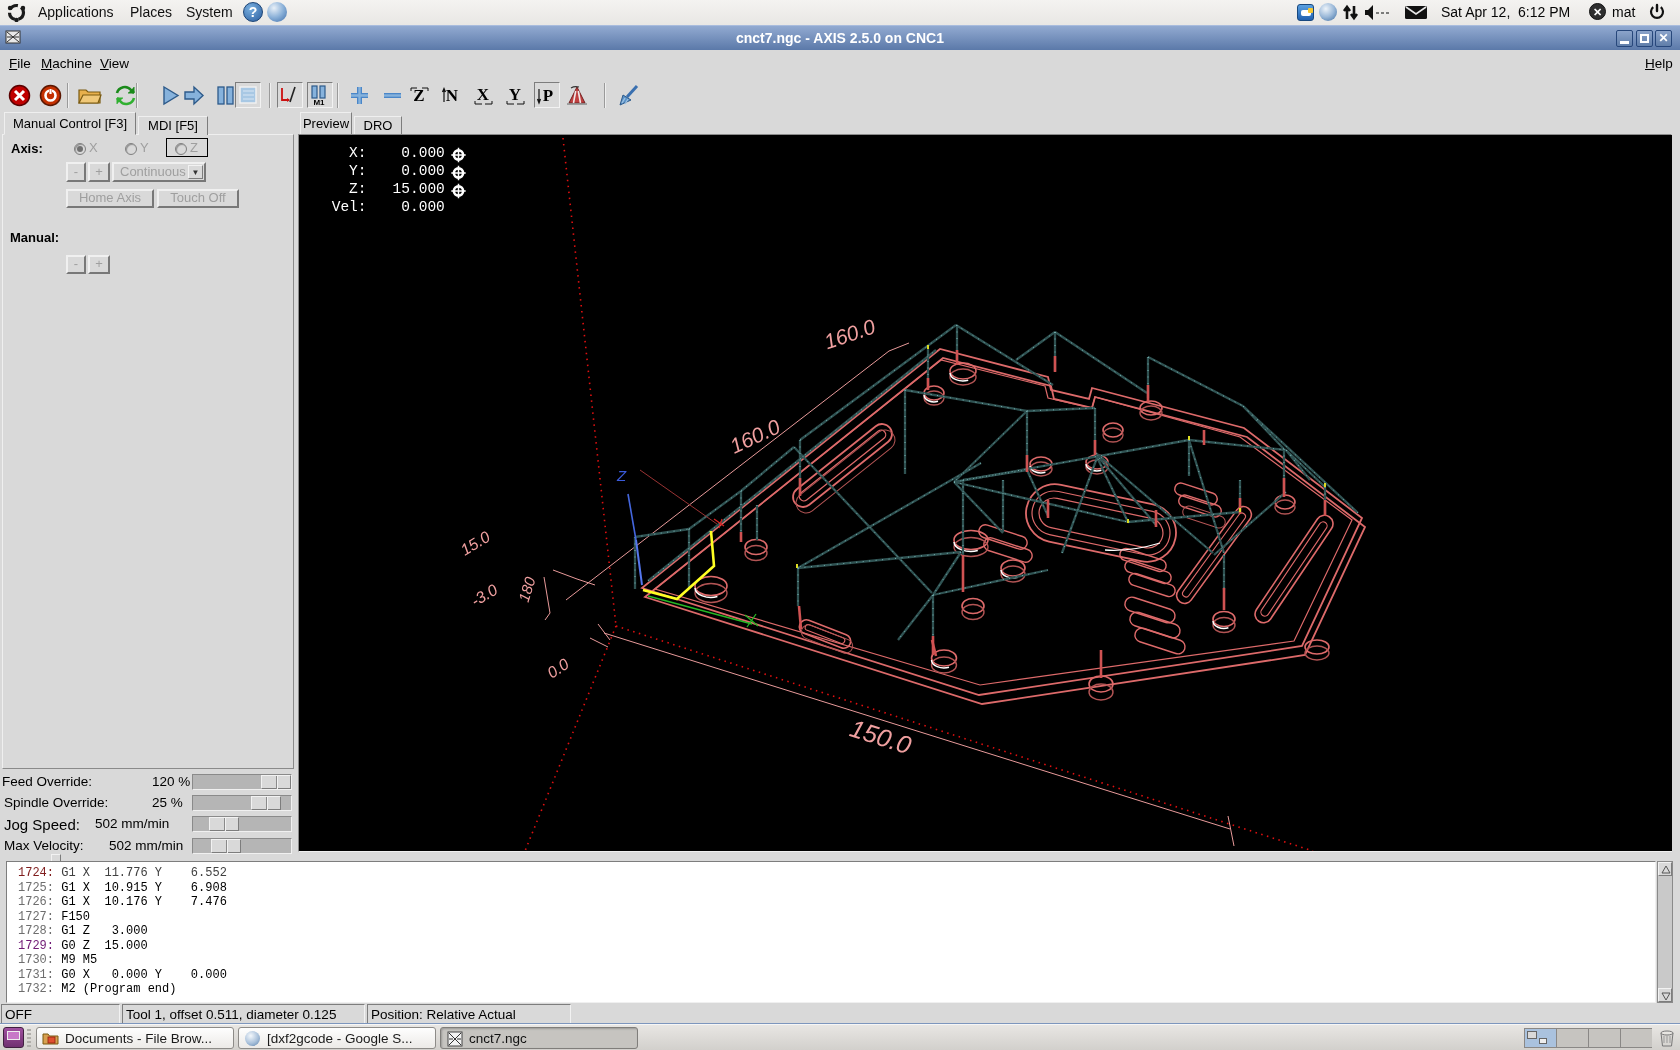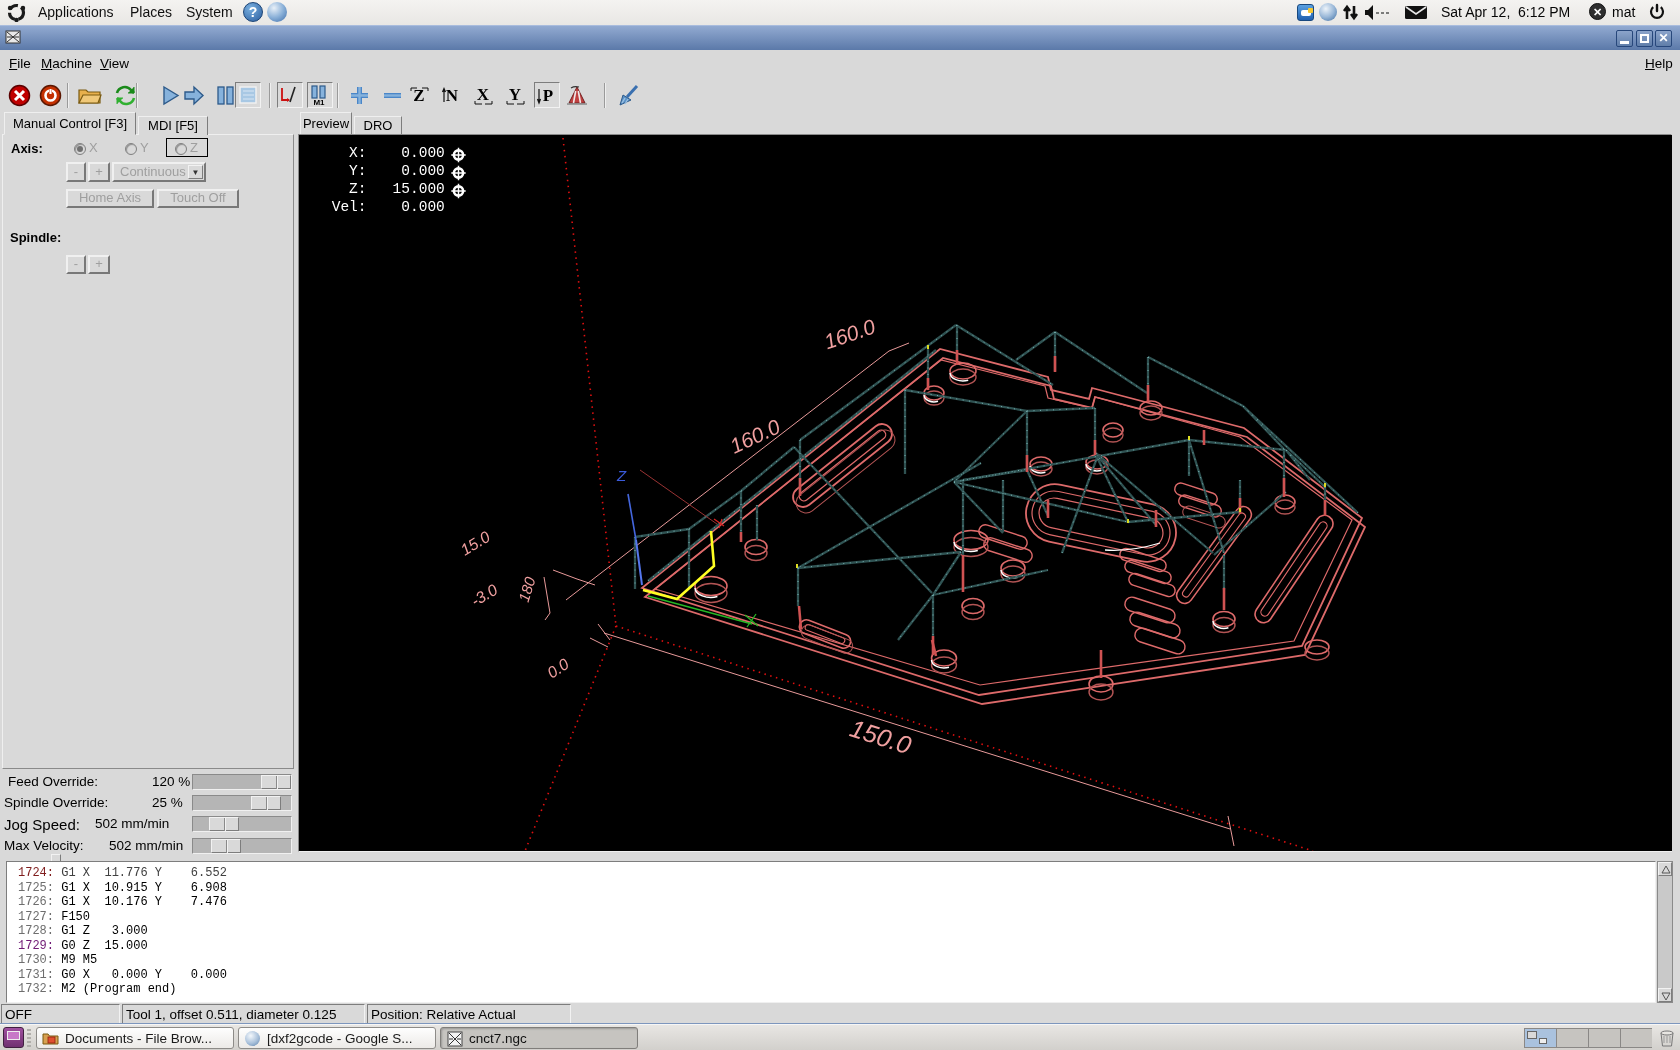--- a/index.html
+++ b/index.html
@@ -67,20 +67,22 @@
   <path d="M5.2,4.2 a6,6 0 1 0 7.6,0" fill="none" stroke="#111" stroke-width="2.2"></path>
  </svg>
 </div>
 
 <div class="abs" style="left:0;top:25px;width:1680px;height:25px;
  background:linear-gradient(#92aad1,#5b79a9);border-top:1px solid #a9bcdd">
  <svg class="abs" style="left:5px;top:3px" width="17" height="17" viewBox="0 0 17 17">
   <rect x="1" y="2" width="14" height="12" fill="#e8e8e8" stroke="#333" stroke-width="1"></rect>
   <path d="M2,3 L14,13 M14,3 L2,13 M2,8 h12" stroke="#333" stroke-width="1"></path>
  </svg>
+ <div style="position:absolute;left:0;right:0;top:4px;text-align:center;color:#fff;
+  font-size:14px;font-weight:bold">cnct7.ngc - AXIS 2.5.0 on CNC1</div>
  <div class="abs" style="left:1616px;top:4px;width:17px;height:17px;border-radius:2px;
   background:linear-gradient(#8ca4cb,#607ea9);border:1px solid #27477b">
   <div class="abs" style="left:3px;top:10px;width:9px;height:3px;background:#fff"></div>
     </div>
  <div class="abs" style="left:1636px;top:4px;width:17px;height:17px;border-radius:2px;
   background:linear-gradient(#8ca4cb,#607ea9);border:1px solid #27477b">
   <div class="abs" style="left:3px;top:3px;width:9px;height:9px;border:2px solid #fff"></div>
     </div>
  <div class="abs" style="left:1655px;top:4px;width:17px;height:17px;border-radius:2px;
   background:linear-gradient(#8ca4cb,#607ea9);border:1px solid #27477b;color:#fff;
@@ -221,25 +223,25 @@
 <span class="abs" style="left:175px;top:143px;width:12px;height:12px;border-radius:50%;
  background:#d9d9d9;border:1px solid #808080;box-shadow:inset 1px 1px 1px #909090"></span>
 <span class="abs gray" style="left:190px;top:140px;font-size:13px">Z</span>
 
 <div class="btn abs" style="left:66px;top:162px;width:20px;height:20px;line-height:15px">-</div>
 <div class="btn abs" style="left:88px;top:162px;width:22px;height:20px;line-height:15px">+</div>
 <div class="btn abs" style="left:112px;top:162px;width:94px;height:20px;text-align:left;padding-left:6px;line-height:15px">Continuous
  <div class="abs raised" style="right:1px;top:1px;width:15px;height:14px;font-size:8px;color:#333;line-height:13px;text-align:center">▼</div></div>
 <div class="btn abs" style="left:66px;top:189px;width:88px;height:19px;line-height:14px">Home Axis</div>
 <div class="btn abs" style="left:157px;top:189px;width:82px;height:19px;line-height:14px">Touch Off</div>
-<span class="abs" style="left:10px;top:230px;font-size:13px;font-weight:bold">Spindle:</span>
+<span class="abs" style="left:10px;top:230px;font-size:13px;font-weight:bold">Manual:</span>
 <div class="btn abs" style="left:66px;top:255px;width:20px;height:19px;line-height:14px">-</div>
 <div class="btn abs" style="left:88px;top:255px;width:22px;height:19px;line-height:14px">+</div>
 
-<span class="abs" style="left:8px;top:774px;font-size:13.5px">Feed Override:</span>
+<span class="abs" style="left:2px;top:774px;font-size:13.5px">Feed Override:</span>
 <span class="abs" style="left:152px;top:774px;font-size:13.5px">120 %</span>
 <div class="abs" style="left:192px;top:774px;width:100px;height:16px;background:#b5b5b5;
  border-top:1px solid #8a8a8a;border-left:1px solid #8a8a8a;border-bottom:1px solid #f0f0f0;border-right:1px solid #f0f0f0"></div>
 <div class="abs" style="left:261px;top:775px;width:30px;height:14px;background:#d9d9d9;
  border-top:1px solid #f2f2f2;border-left:1px solid #f2f2f2;border-bottom:1px solid #7d7d7d;border-right:1px solid #7d7d7d">
  <div class="abs" style="left:14px;top:0;width:1px;height:13px;background:#8a8a8a"></div>
  <div class="abs" style="left:15px;top:0;width:1px;height:13px;background:#f2f2f2"></div>
   </div>
 <span class="abs" style="left:4px;top:795px;font-size:13.5px">Spindle Override:</span>
 <span class="abs" style="left:152px;top:795px;font-size:13.5px">25 %</span>

